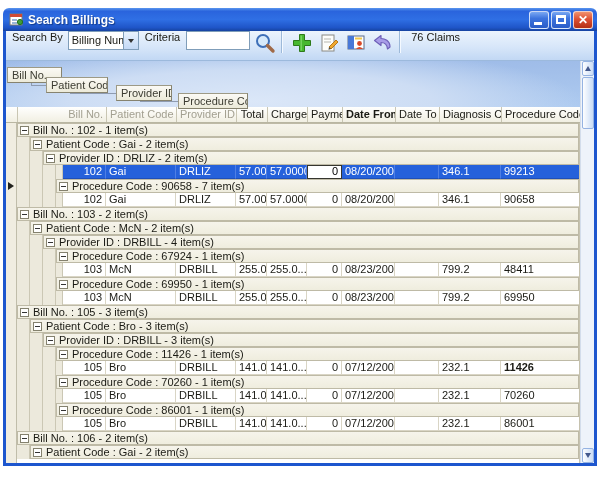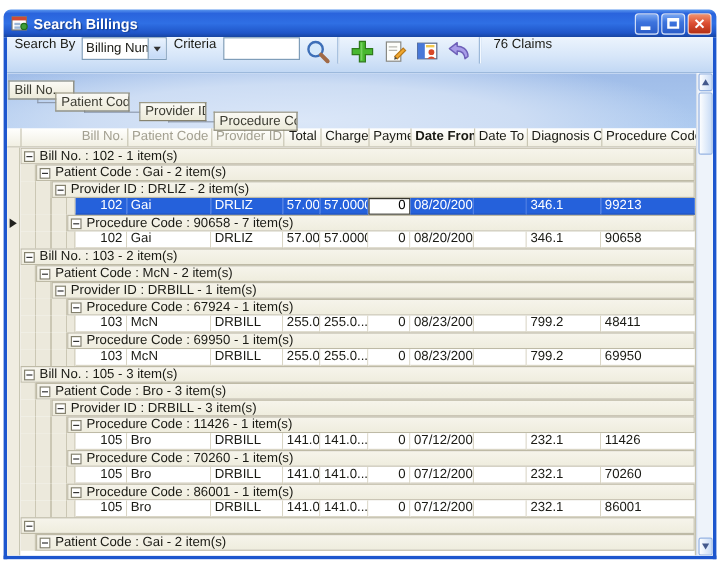--- a/index.html
+++ b/index.html
@@ -258,21 +258,21 @@
               <div class="indent" style="width: 13px;"></div>
               <div class="gline">
                 <span class="collapse"></span>
                 <span>Patient Code : McN - 2 item(s)</span>
               </div>
             </div>
             <div class="grid-row">
               <div class="indent" style="width: 26px;"></div>
               <div class="gline">
                 <span class="collapse"></span>
-                <span>Provider ID : DRBILL - 1 item(s)</span>
+                <span>Provider ID : DRBILL - 4 item(s)</span>
               </div>
             </div>
             <div class="grid-row">
               <div class="indent" style="width: 39px;"></div>
               <div class="gline">
                 <span class="collapse"></span>
                 <span>Procedure Code : 67924 - 1 item(s)</span>
               </div>
             </div>
             <div class="grid-row">
@@ -339,21 +339,21 @@
               <div class="indent" style="width: 46px;"></div>
               <div class="cell" style="width: 43px; text-align: right;">105</div>
               <div class="cell" style="width: 70px; text-align: left;">Bro</div>
               <div class="cell" style="width: 60px; text-align: left;">DRBILL</div>
               <div class="cell" style="width: 31px; text-align: left;">141.0...</div>
               <div class="cell" style="width: 40px; text-align: left;">141.0...</div>
               <div class="cell" style="width: 35px; text-align: right;">0</div>
               <div class="cell" style="width: 53px; text-align: left;">07/12/2004</div>
               <div class="cell" style="width: 44px; text-align: left;"></div>
               <div class="cell" style="width: 62px; text-align: left;">232.1</div>
-              <div class="cell" style="width: 79px; text-align: left;">11426</div>
+              <div class="cell" style="width: 79px; text-align: left; font-weight: bold;">11426</div>
             </div>
             <div class="grid-row">
               <div class="indent" style="width: 39px;"></div>
               <div class="gline">
                 <span class="collapse"></span>
                 <span>Procedure Code : 70260 - 1 item(s)</span>
               </div>
             </div>
             <div class="grid-row">
               <div class="indent" style="width: 46px;"></div>
@@ -384,20 +384,21 @@
               <div class="cell" style="width: 40px; text-align: left;">141.0...</div>
               <div class="cell" style="width: 35px; text-align: right;">0</div>
               <div class="cell" style="width: 53px; text-align: left;">07/12/2004</div>
               <div class="cell" style="width: 44px; text-align: left;"></div>
               <div class="cell" style="width: 62px; text-align: left;">232.1</div>
               <div class="cell" style="width: 79px; text-align: left;">86001</div>
             </div>
             <div class="grid-row">
               <div class="gline">
                 <span class="collapse"></span>
+                <span>Bill No. : 106 - 2 item(s)</span>
               </div>
             </div>
             <div class="grid-row">
               <div class="indent" style="width: 13px;"></div>
               <div class="gline">
                 <span class="collapse"></span>
                 <span>Patient Code : Gai - 2 item(s)</span>
               </div>
             </div>
           </div>

